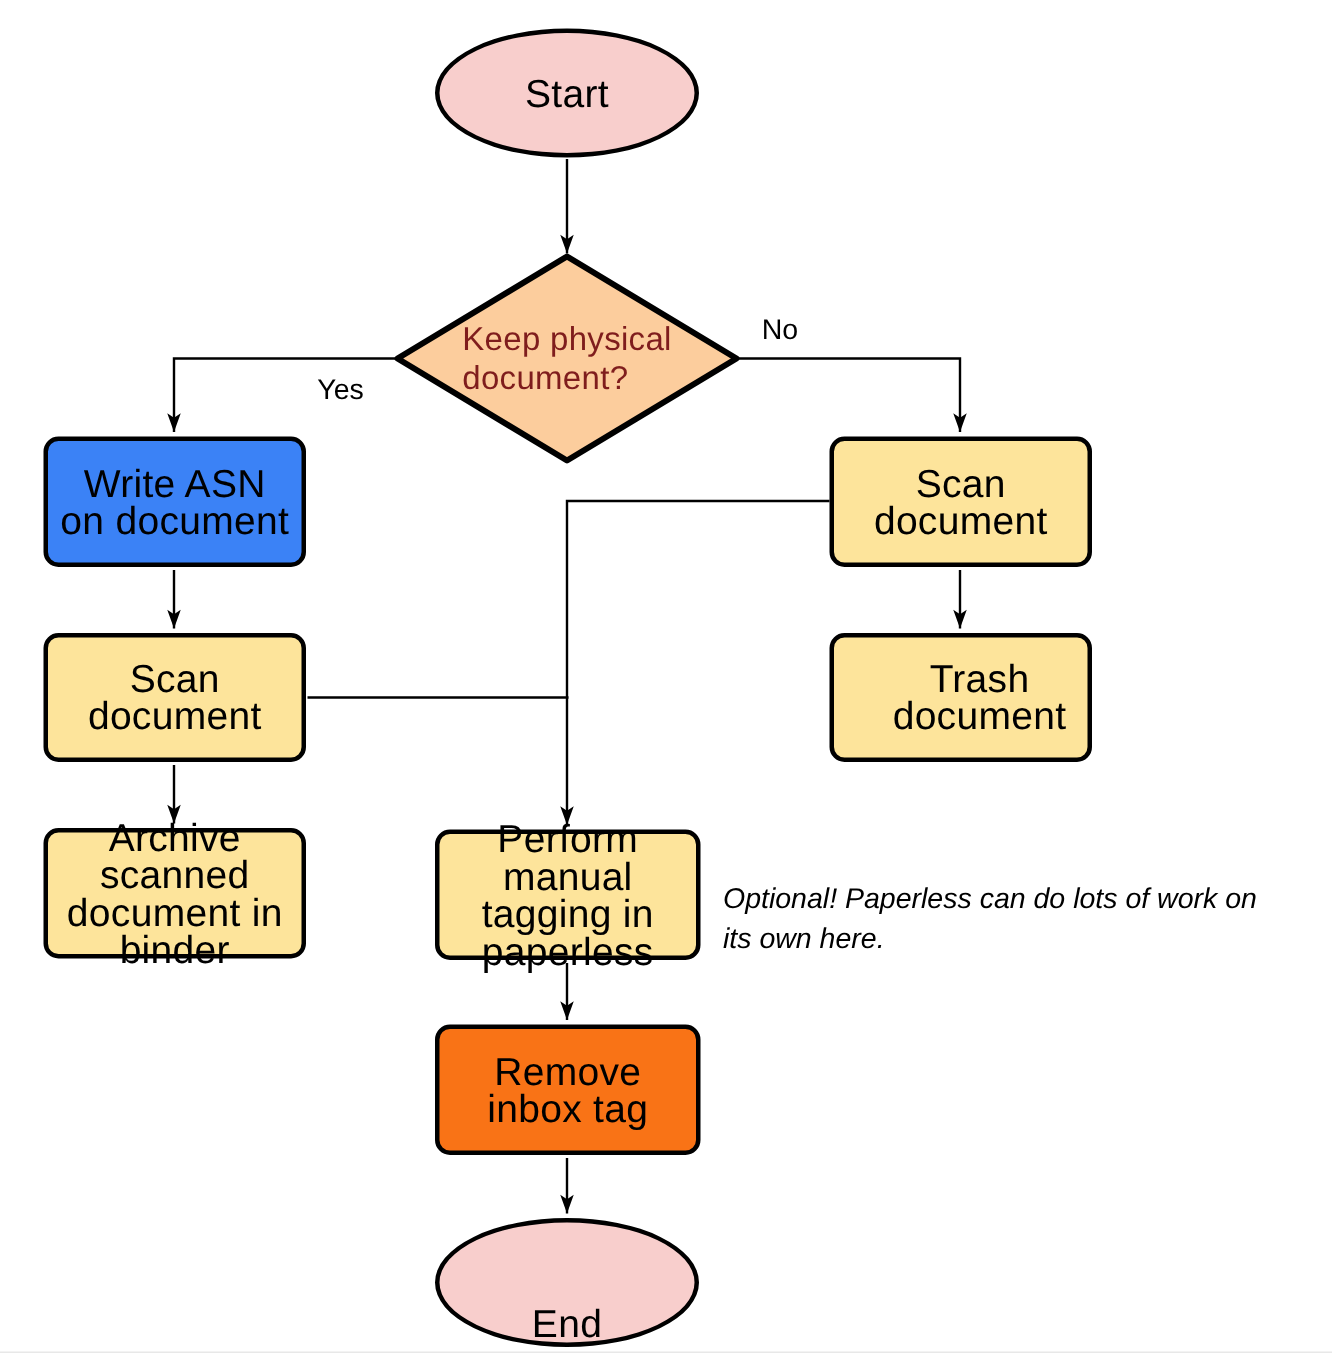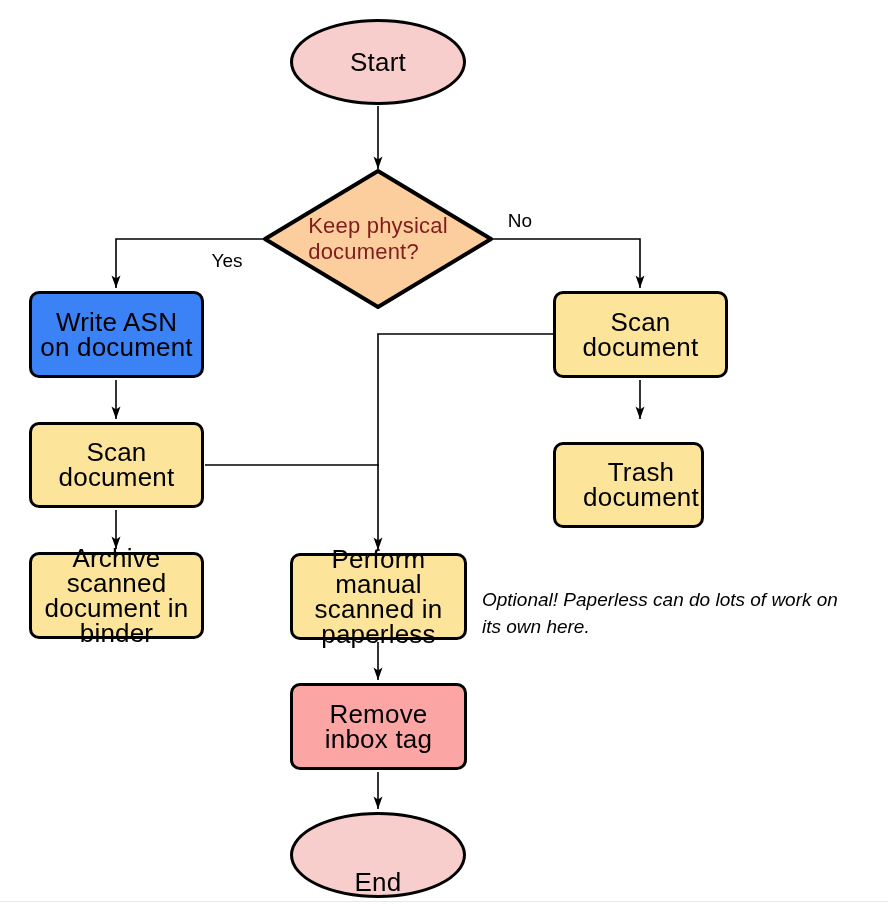--- a/index.html
+++ b/index.html
@@ -81,21 +81,21 @@
     height: 1px;
     background: #e8e8e8;
   }
 
   
   .n-start      { left: 290px; top: 19px;  width: 176px; height: 86px; }
   .n-write-asn  { left: 29px;  top: 291px; width: 175px; height: 87px; }
   .n-scan-left  { left: 29px;  top: 422px; width: 175px; height: 86px; }
   .n-archive    { left: 29px;  top: 552px; width: 175px; height: 87px; }
   .n-scan-right { left: 553px; top: 291px; width: 175px; height: 87px; }
-  .n-trash      { left: 553px; top: 442px; width: 151px; height: 86px; padding-left: 25px; }
+  .n-trash      { left: 553px; top: 422px; width: 175px; height: 86px; padding-left: 25px; }
   .n-tagging    { left: 290px; top: 553px; width: 177px; height: 87px; }
   .n-remove     { left: 290px; top: 683px; width: 177px; height: 87px; }
   .n-end        { left: 290px; top: 812px; width: 176px; height: 86px; align-items: flex-end; }
   .l-decision   { left: 276px; top: 212px; width: 204px; height: 54px; }
   .l-yes        { left: 205px; top: 210px; width: 44px; margin-top: 40px; }
   .l-no         { left: 498px; top: 210px; width: 44px; }
   .l-annotation { left: 482px; top: 586px; width: 400px; }
 </style>
 </head>
 <body>
@@ -153,28 +153,28 @@
   <div class="node process n-scan-right" style="background-color: rgb(253, 228, 155);">
     <span>Scan document</span>
   </div>
 
   <div class="node process n-trash" style="background-color: rgb(253, 228, 155);">
     <span>Trash document</span>
   </div>
 
   <div class="node process n-tagging" style="background-color: rgb(253, 228, 155);">
     <span>Perform manual
-scanned in
+tagging in
 paperless</span>
   </div>
 
   <div class="annotation l-annotation">Optional! Paperless can do lots of work on
 its own here.</div>
 
-  <div class="node process n-remove" style="background-color: #fca5a5;">
+  <div class="node process n-remove" style="background-color: #f97316;">
     <span>Remove
 inbox tag</span>
   </div>
 
   <div class="node terminator n-end" style="background-color: rgb(248, 206, 204);">
     <span>End</span>
   </div>
 
   <div class="bottom-divider"></div>
 

